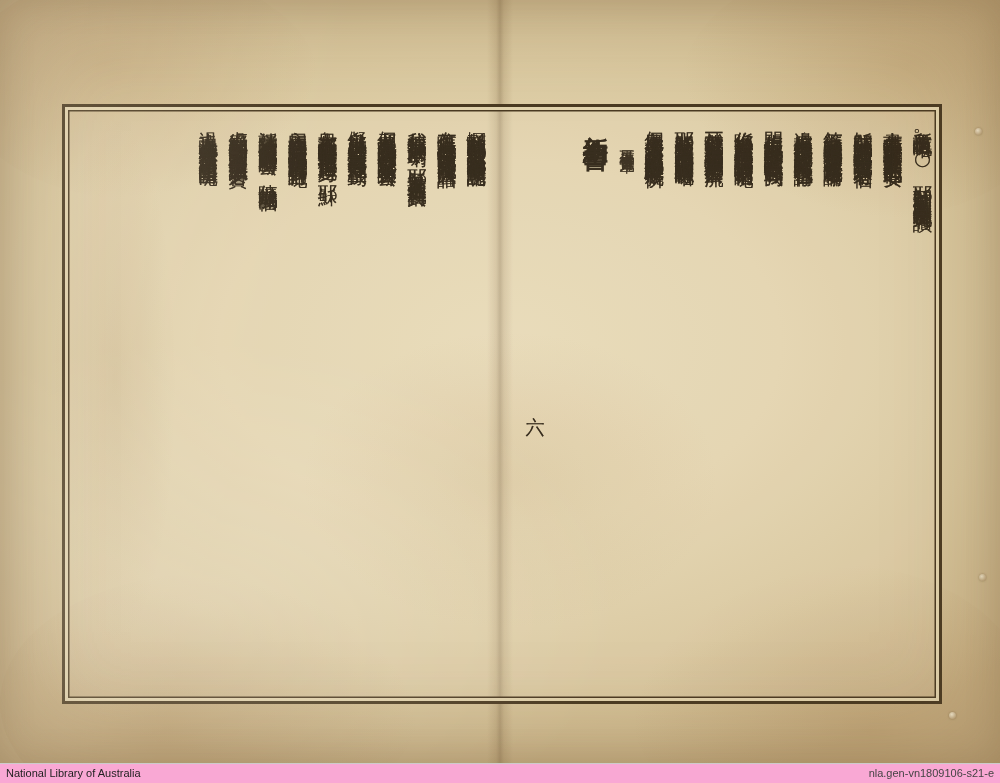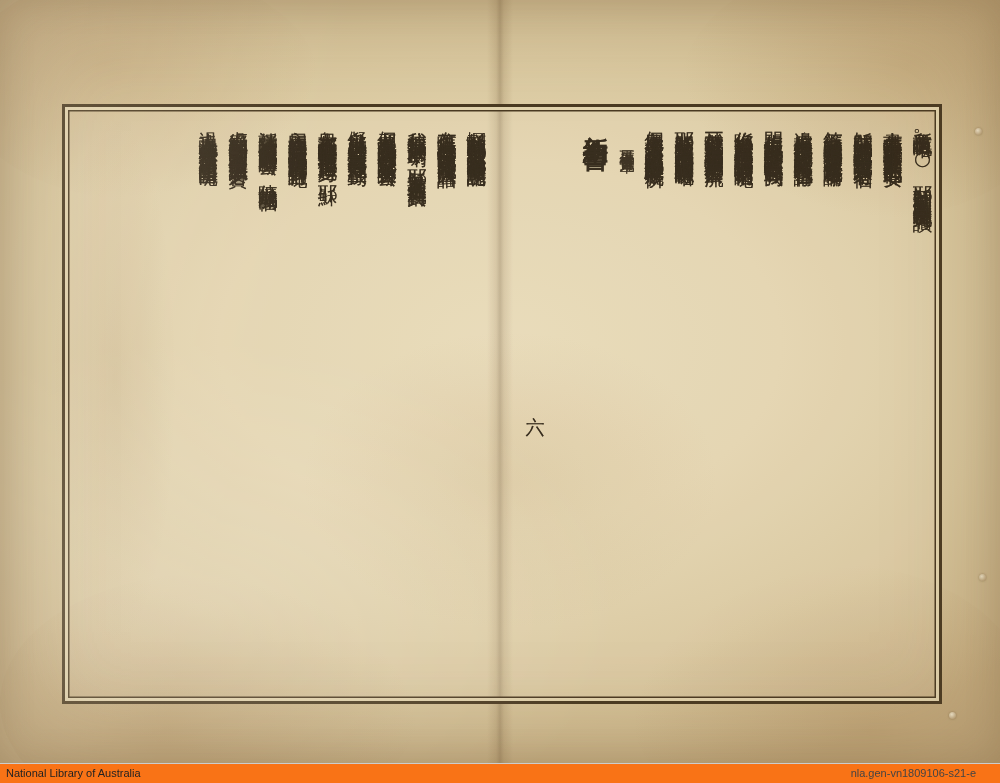--- a/index.html
+++ b/index.html
@@ -152,31 +152,31 @@
     border-radius: 50%;
     background: radial-gradient(circle at 40% 35%, #f5ecd2, #c3ac84 70%, #a98f66 100%);
     box-shadow: 0 0 2px rgba(90,68,40,.5);
   }
 
   
   #caption {
     position: relative;
     width: 1000px;
     height: 20px;
-    background: #f97316;
+    background: #f9a8d4;
     border-top: 1px solid #cccccc;
     font-family: "Liberation Sans", sans-serif;
     font-size: 11px;
     color: #222;
   }
   #caption .left {
     position: absolute; left: 6px; top: 3px;
   }
   #caption .right {
-    position: absolute; right: 24px; top: 3px;
+    position: absolute; right: 6px; top: 3px;
     color: #444;
   }
 </style>
 </head>
 <body>
 
 <div id="scan">
 
   <div class="stain s1"></div>
   <div class="stain s2"></div>

